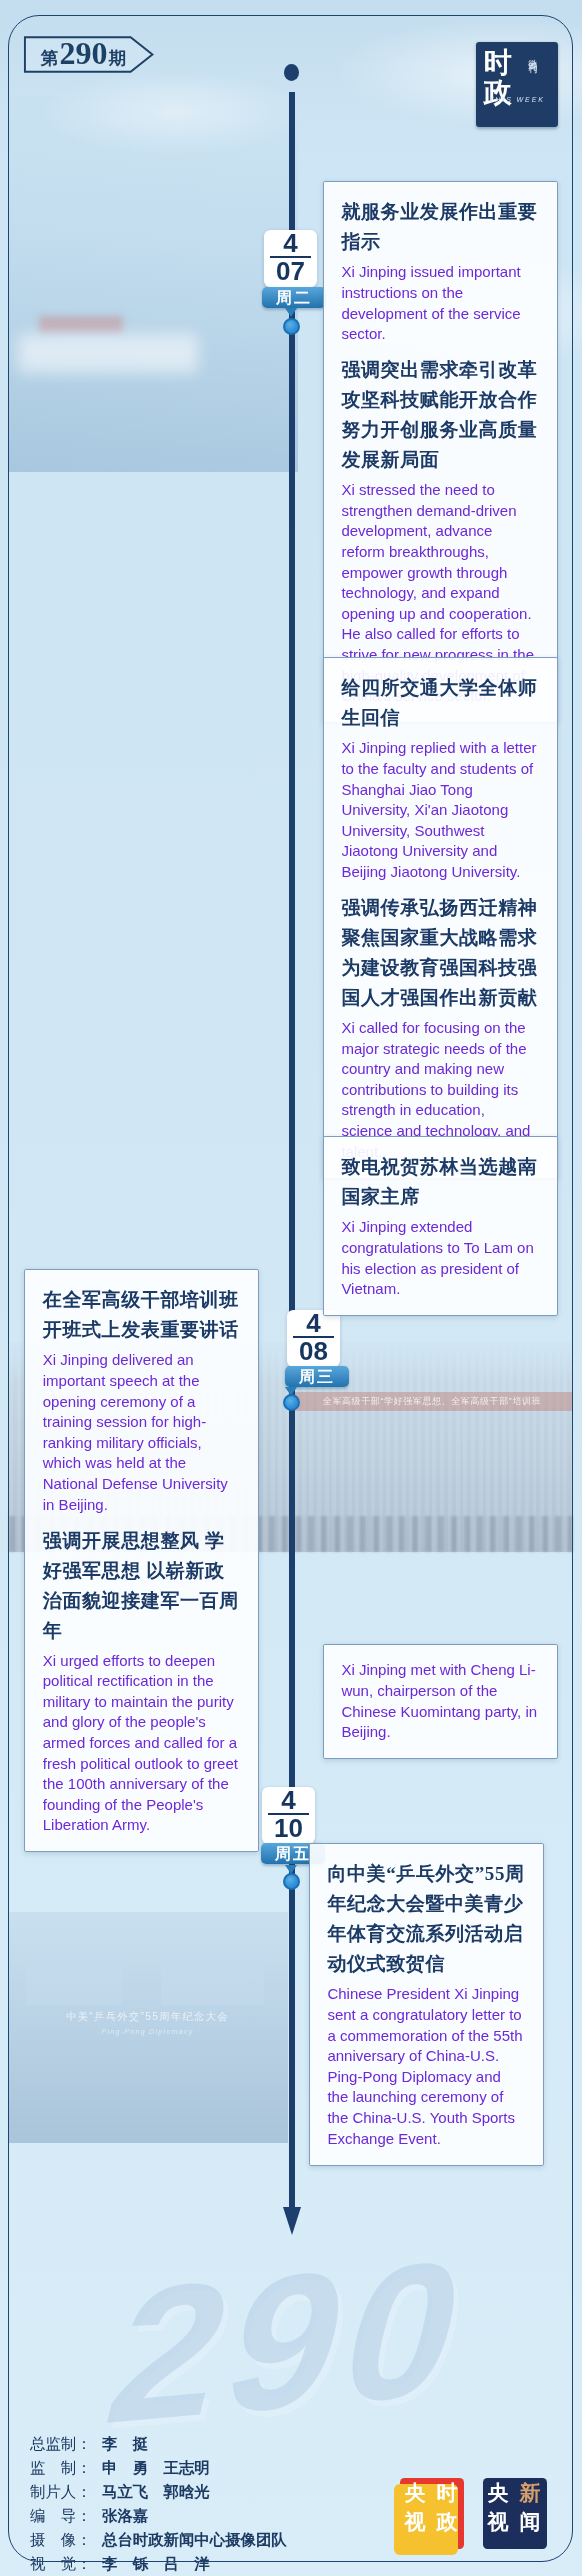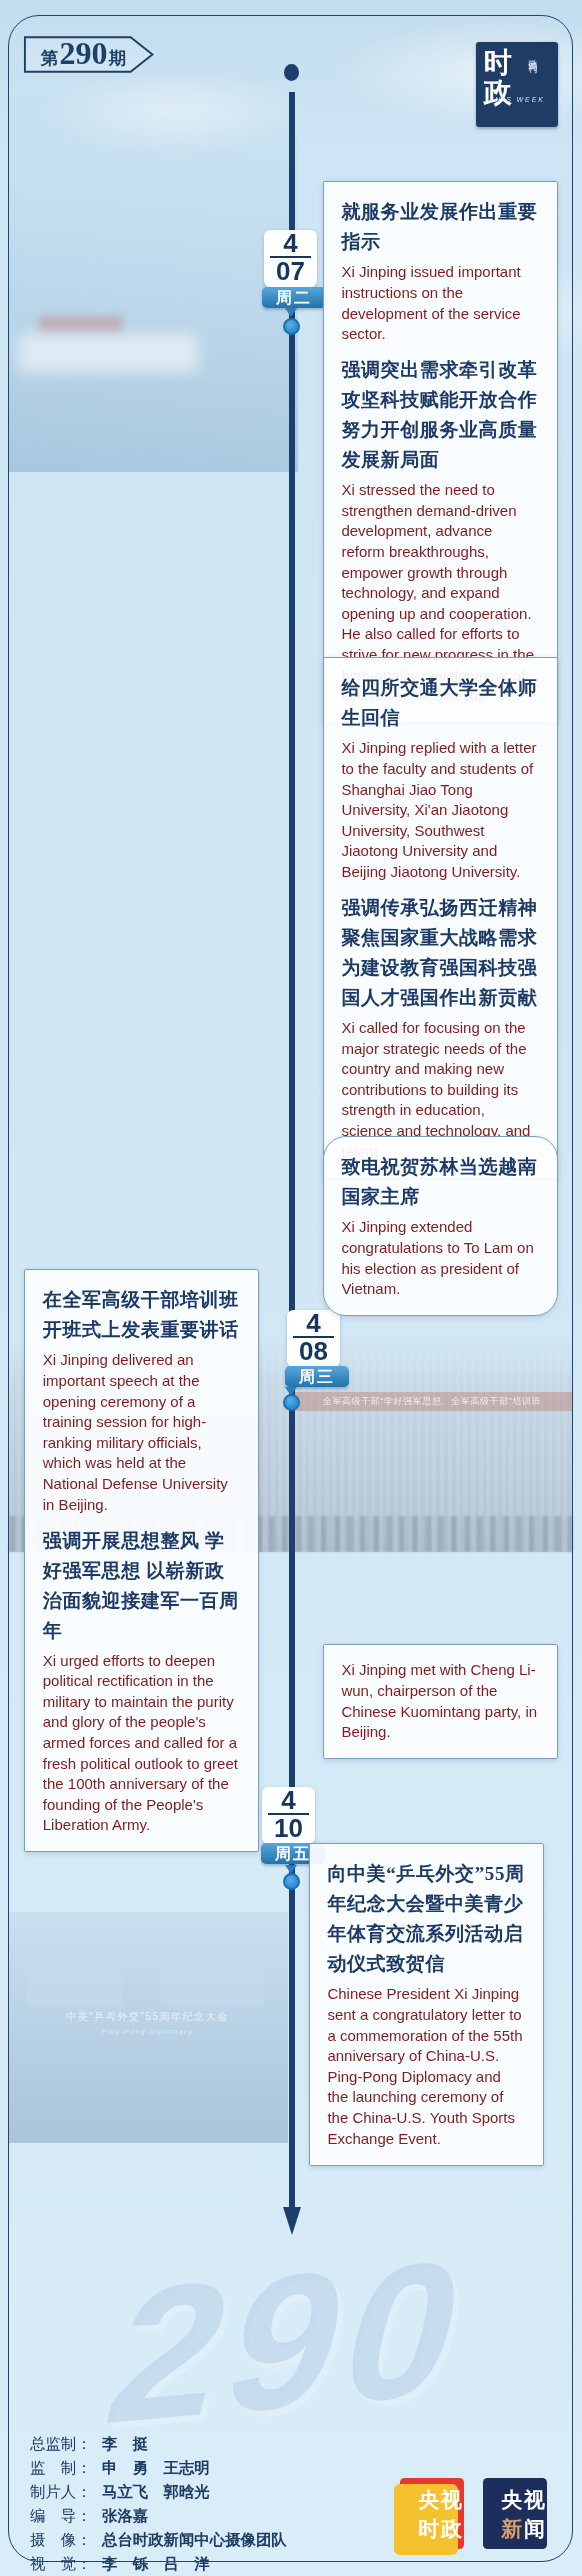--- a/index.html
+++ b/index.html
@@ -66,30 +66,30 @@
     background:linear-gradient(180deg,#58a7dc,#2272ae);box-shadow:0 1.3px 2.6px rgba(30,70,110,0.3);
     color:#ffffff;font-size:16px;font-weight:700;letter-spacing:1.9px;text-align:center;line-height:21px;}
   .tab-pointer{position:absolute;width:0;height:0;z-index:3;
     border-left:6.4px solid transparent;border-right:6.4px solid transparent;border-top:9.6px solid #2a7cba;}
   
   .card{position:absolute;width:235px;box-sizing:border-box;background:rgba(252,254,255,0.93);
     border:1.3px solid #7d9cc0;border-radius:1.9px;padding:15.4px 17.4px;z-index:3;
     box-shadow:0 1.3px 5.1px rgba(40,70,110,0.16);}
   .zh{font-family:"Liberation Serif","DejaVu Serif",serif;font-weight:700;color:#1c3a66;
     font-size:19px;line-height:30px;letter-spacing:0.6px;margin:0 0 5.1px 0;}
-  .en{color:#7f1d1d;font-size:15px;line-height:20.6px;margin:0 0 10.3px 0;}
+  .en{color:#6d28d9;font-size:15px;line-height:20.6px;margin:0 0 10.3px 0;}
   .card .section:last-child .en{margin-bottom:0;}
   
   .credits{position:absolute;left:30px;top:2432px;z-index:5;color:#1d3a63;font-size:15.4px;line-height:24px;}
   .credit-line{display:flex;}
   .credit-line .role{width:72px;font-weight:400;}
   .credit-line .names{font-weight:700;}
   
   .flogo{position:absolute;top:2478px;width:64px;height:71px;border-radius:4.5px;z-index:5;
-    display:flex;flex-direction:column;justify-content:center;text-align:right;
+    display:flex;flex-direction:row;justify-content:center;text-align:center;
     color:#ffffff;font-weight:800;font-size:21px;letter-spacing:1.9px;line-height:29px;}
   .flogo-red{left:400px;background:#e6382e;}
   .flogo-red::before{content:"";position:absolute;left:-5.8px;top:5.8px;width:100%;height:100%;
     background:#f6c12f;border-radius:5.8px;z-index:-1;}
   .flogo-navy{left:483px;background:#1c2f5c;}
   .flogo-navy .accent{color:#d7a06b;}
 </style>
 </head>
 <body>
 
@@ -179,21 +179,21 @@
     <div class="section">
       <div class="zh">给四所交通大学全体师生回信</div>
       <div class="en">Xi Jinping replied with a letter to the faculty and students of Shanghai Jiao Tong University, Xi'an Jiaotong University, Southwest Jiaotong University and Beijing Jiaotong University.</div>
     </div>
     <div class="section">
       <div class="zh">强调传承弘扬西迁精神 聚焦国家重大战略需求 为建设教育强国科技强国人才强国作出新贡献</div>
       <div class="en">Xi called for focusing on the major strategic needs of the country and making new contributions to building its strength in education, science and technology, and talent.</div>
     </div>
   </div>
 
-  <div class="card" style="left:323px;top:1136px;border-radius:23px;">
+  <div class="card" style="left:323px;top:1136px;">
     <div class="section">
       <div class="zh">致电祝贺苏林当选越南国家主席</div>
       <div class="en">Xi Jinping extended congratulations to To Lam on his election as president of Vietnam.</div>
     </div>
   </div>
 
   <div class="card" style="left:24.4px;top:1269px;">
     <div class="section">
       <div class="zh">在全军高级干部培训班开班式上发表重要讲话</div>
       <div class="en">Xi Jinping delivered an important speech at the opening ceremony of a training session for high-ranking military officials, which was held at the National Defense University in Beijing.</div>

